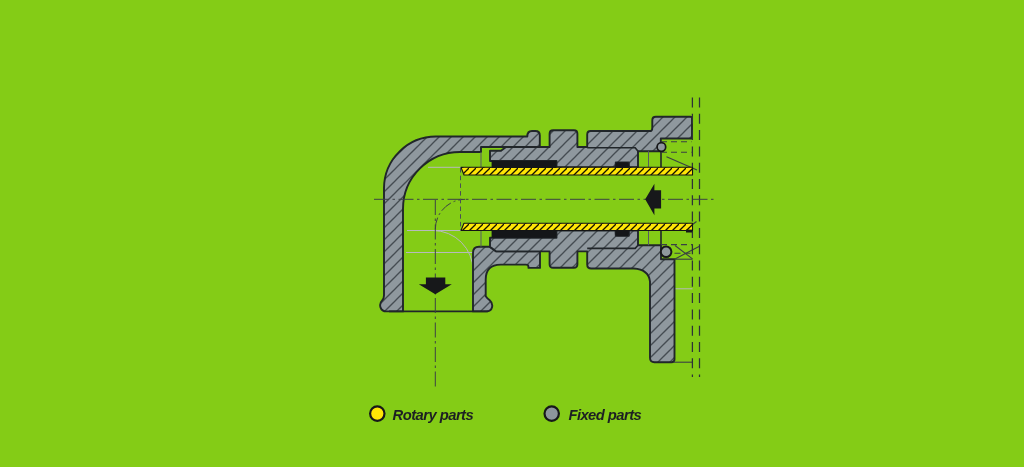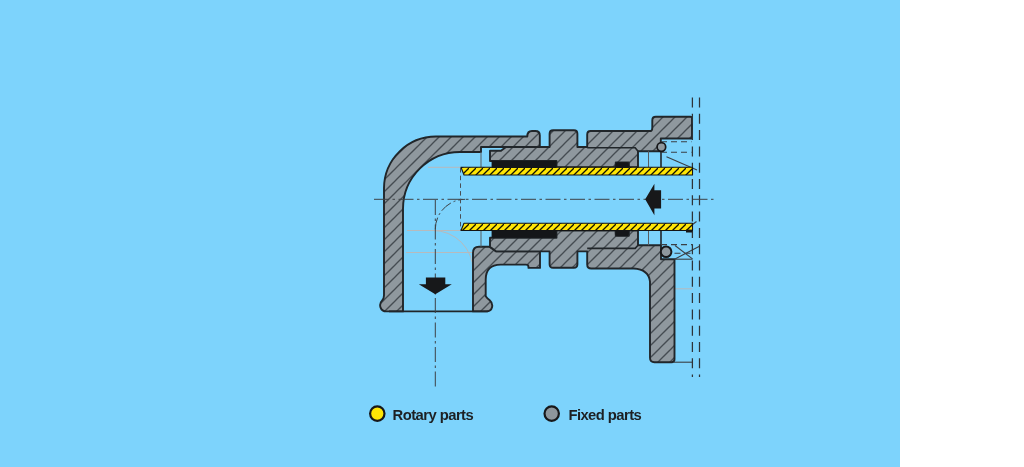--- a/index.html
+++ b/index.html
@@ -1,16 +1,16 @@
 <!DOCTYPE html>
 <html><head>
 <meta charset="utf-8">
 <style>
   html,body{margin:0;padding:0;background:#ffffff;}
-  .stage{position:relative;width:900px;height:467px;background:#7dd3fc;overflow:hidden;}
+  .stage{position:relative;width:1024px;height:467px;background:#84cc16;overflow:hidden;font-style:italic;}
 </style>
 </head>
 <body>
 <div class="stage">
 <svg width="1024" height="467" viewBox="0 0 1024 467">
   <defs>
     <pattern id="hg" width="12" height="12" patternUnits="userSpaceOnUse">
       <line x1="-3" y1="15" x2="15" y2="-3" stroke="#454c52" stroke-width="1.35"></line>
       <line x1="-9" y1="9" x2="9" y2="-9" stroke="#454c52" stroke-width="1.35"></line>
       <line x1="3" y1="21" x2="21" y2="3" stroke="#454c52" stroke-width="1.35"></line>

